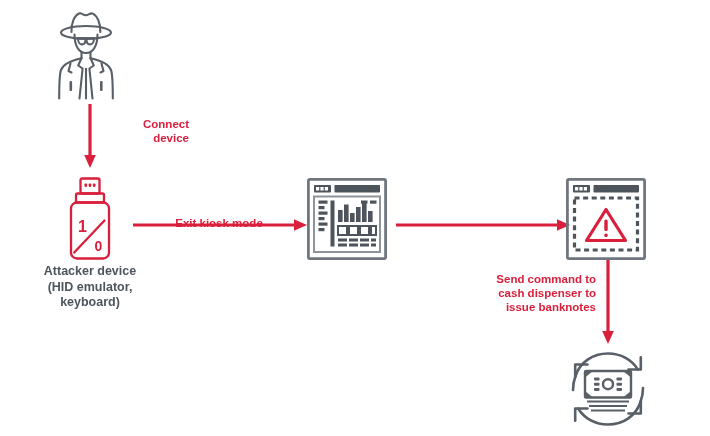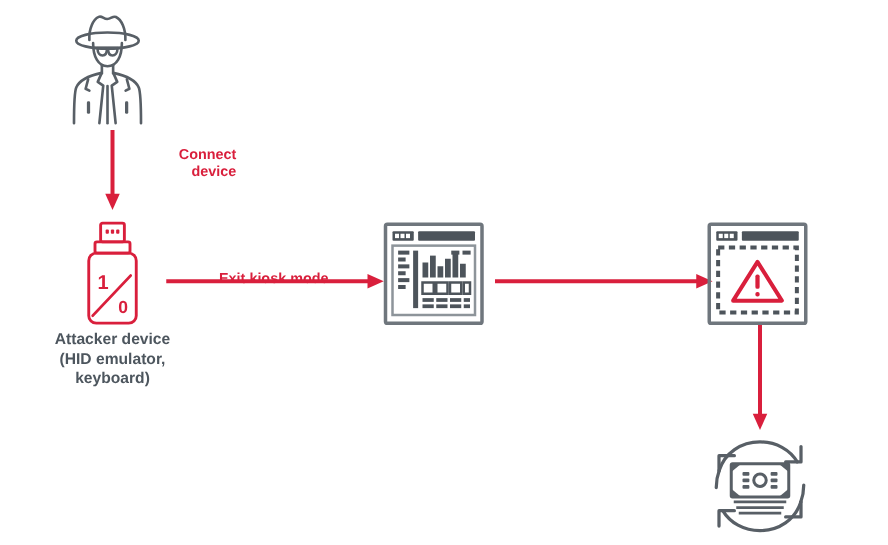--- a/index.html
+++ b/index.html
@@ -212,20 +212,23 @@
       </g>
 
       <rect x="8.5" y="20" width="63" height="52" fill="none" stroke="#4d545b" stroke-width="3.2" stroke-dasharray="5 3.6"></rect>
 
       <path d="M40 31.5 L59.5 62.5 L20.5 62.5 Z" fill="none" stroke="#d91f3c" stroke-width="3.2" stroke-linejoin="round"></path>
       <rect x="38.3" y="41.5" width="3.4" height="11.5" rx="1.5" fill="#d91f3c"></rect>
       <rect x="38.3" y="55.5" width="3.4" height="3.6" rx="1.5" fill="#d91f3c"></rect>
     </svg>
   </div>
 
+  <div class="label label-red t-right" style="left:456px; top:272px; width:140px;">Send command to
+cash dispenser to
+issue banknotes</div>
   <div class="node" style="left:598px; top:260px;">
     <svg width="20" height="86" viewBox="0 0 20 86">
       <line x1="10" y1="0" x2="10" y2="73" stroke="#d91f3c" stroke-width="3.2"></line>
       <polygon points="10,84 4.2,71 15.8,71" fill="#d91f3c"></polygon>
     </svg>
   </div>
 
   <div class="node" style="left:563px; top:346px;">
     <svg width="90" height="86" viewBox="0 0 90 86">
       <g fill="none" stroke="#585f66" stroke-width="2.6" stroke-linecap="round" stroke-linejoin="round">

